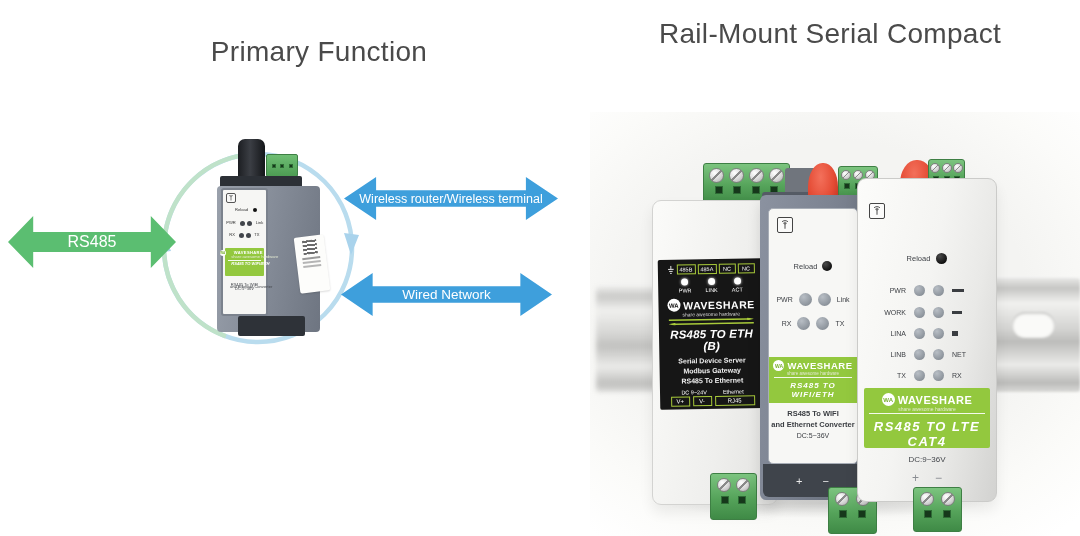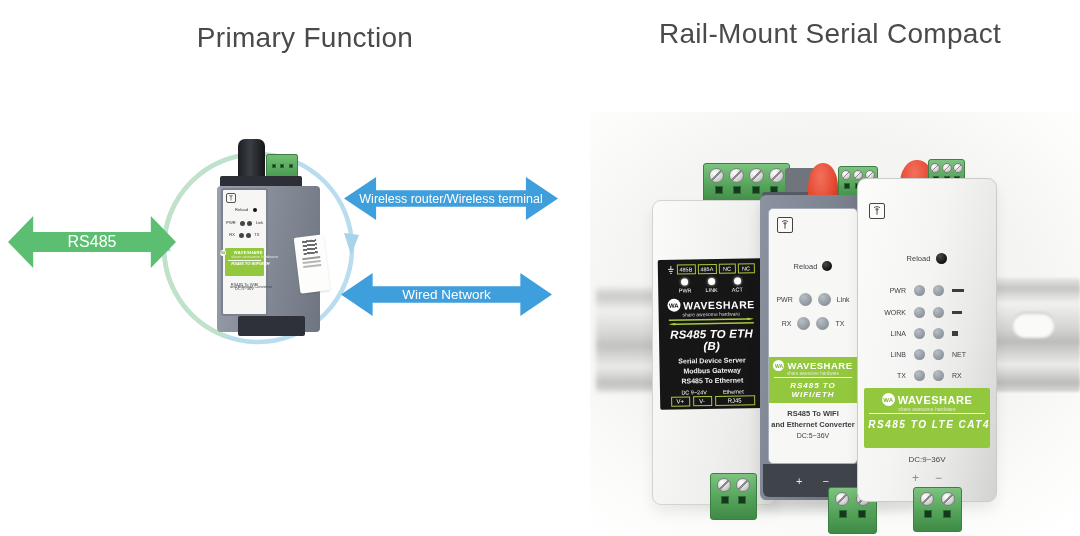--- a/index.html
+++ b/index.html
@@ -50,21 +50,21 @@
            background:radial-gradient(ellipse at 42% 28%,#f3705b,#e44a33 55%,#b83222 95%);}
   .facelbl{color:#3c3f44;}
   .bar{display:inline-block;background:#3a3d41;}
 </style>
 </head>
 <body>
 
 <div id="canvas">
 
   <section class="abs" style="left:0;top:0;width:540px;height:536px;">
-    <h1 class="title" style="left:0;top:18px;width:540px;margin:4px;font-weight:400;padding-left:31px;">Primary Function</h1>
+    <h1 class="title" style="left:0;top:18px;width:540px;margin:18px;font-weight:400;padding-left:31px;">Primary Function</h1>
 
     <svg class="abs" style="left:148px;top:138px;" width="220" height="220" viewBox="0 0 220 220">
       <circle cx="110" cy="110" r="94" fill="none" stroke="#b9dcee" stroke-width="4.5"></circle>
       <path d="M 93.7 17.4 A 94 94 0 0 0 77.9 198.3" fill="none" stroke="#bfe2c9" stroke-width="4.5"></path>
       <path d="M 8 115 L 23 113 L 13.5 92 Z" fill="#a9d3ec"></path>
       <path d="M 196 95 L 211 97 L 203 117 Z" fill="#a9d3ec"></path>
     </svg>
 
     <div class="abs" style="left:203px;top:136px;width:130px;height:212px;">
       <div class="abs" style="left:35px;top:3px;width:27px;height:41px;border-radius:7px 7px 3px 3px;background:linear-gradient(90deg,#1c1e22,#3b3e44 45%,#141619);"></div>
@@ -363,21 +363,21 @@
         <span class="facelbl" style="font-size:7px;width:24px;">RX</span>
       </div>
 
       <div class="abs" style="left:6px;top:209px;width:126px;height:60px;background:#93c83e;border-radius:2px;">
         <div class="rowflex" style="gap:3px;margin-top:5px;">
           <span class="wa" style="width:13px;height:13px;font-size:6px;color:#7ab02f;">WA</span>
           <span class="brandname" style="font-size:11px;">WAVESHARE</span>
         </div>
         <div class="tagline" style="font-size:5px;">share awesome hardware</div>
         <div class="sep"></div>
-        <div style="text-align:right;color:#fff;font-size:10px;font-weight:bold;font-style:italic;letter-spacing:1.5px;margin-top:5px;">RS485 TO LTE CAT4</div>
+        <div style="text-align:center;color:#fff;font-size:13px;font-weight:bold;font-style:italic;letter-spacing:1.5px;margin-top:5px;">RS485 TO LTE CAT4</div>
       </div>
       <div style="position:absolute;left:0;top:276px;width:100%;text-align:center;font-size:8px;color:#44474c;">DC:9~36V</div>
       <div class="rowflex" style="position:absolute;left:0;top:292px;width:100%;gap:16px;color:#8a8d92;font-size:12px;">
         <span>+</span>
         <span>−</span>
       </div>
     </div>
     <div class="term" style="left:323px;top:375px;width:49px;height:45px;">
       <div class="trow" style="margin-top:4px;">
           <i class="screw" style="width:14px;height:14px;"></i>

